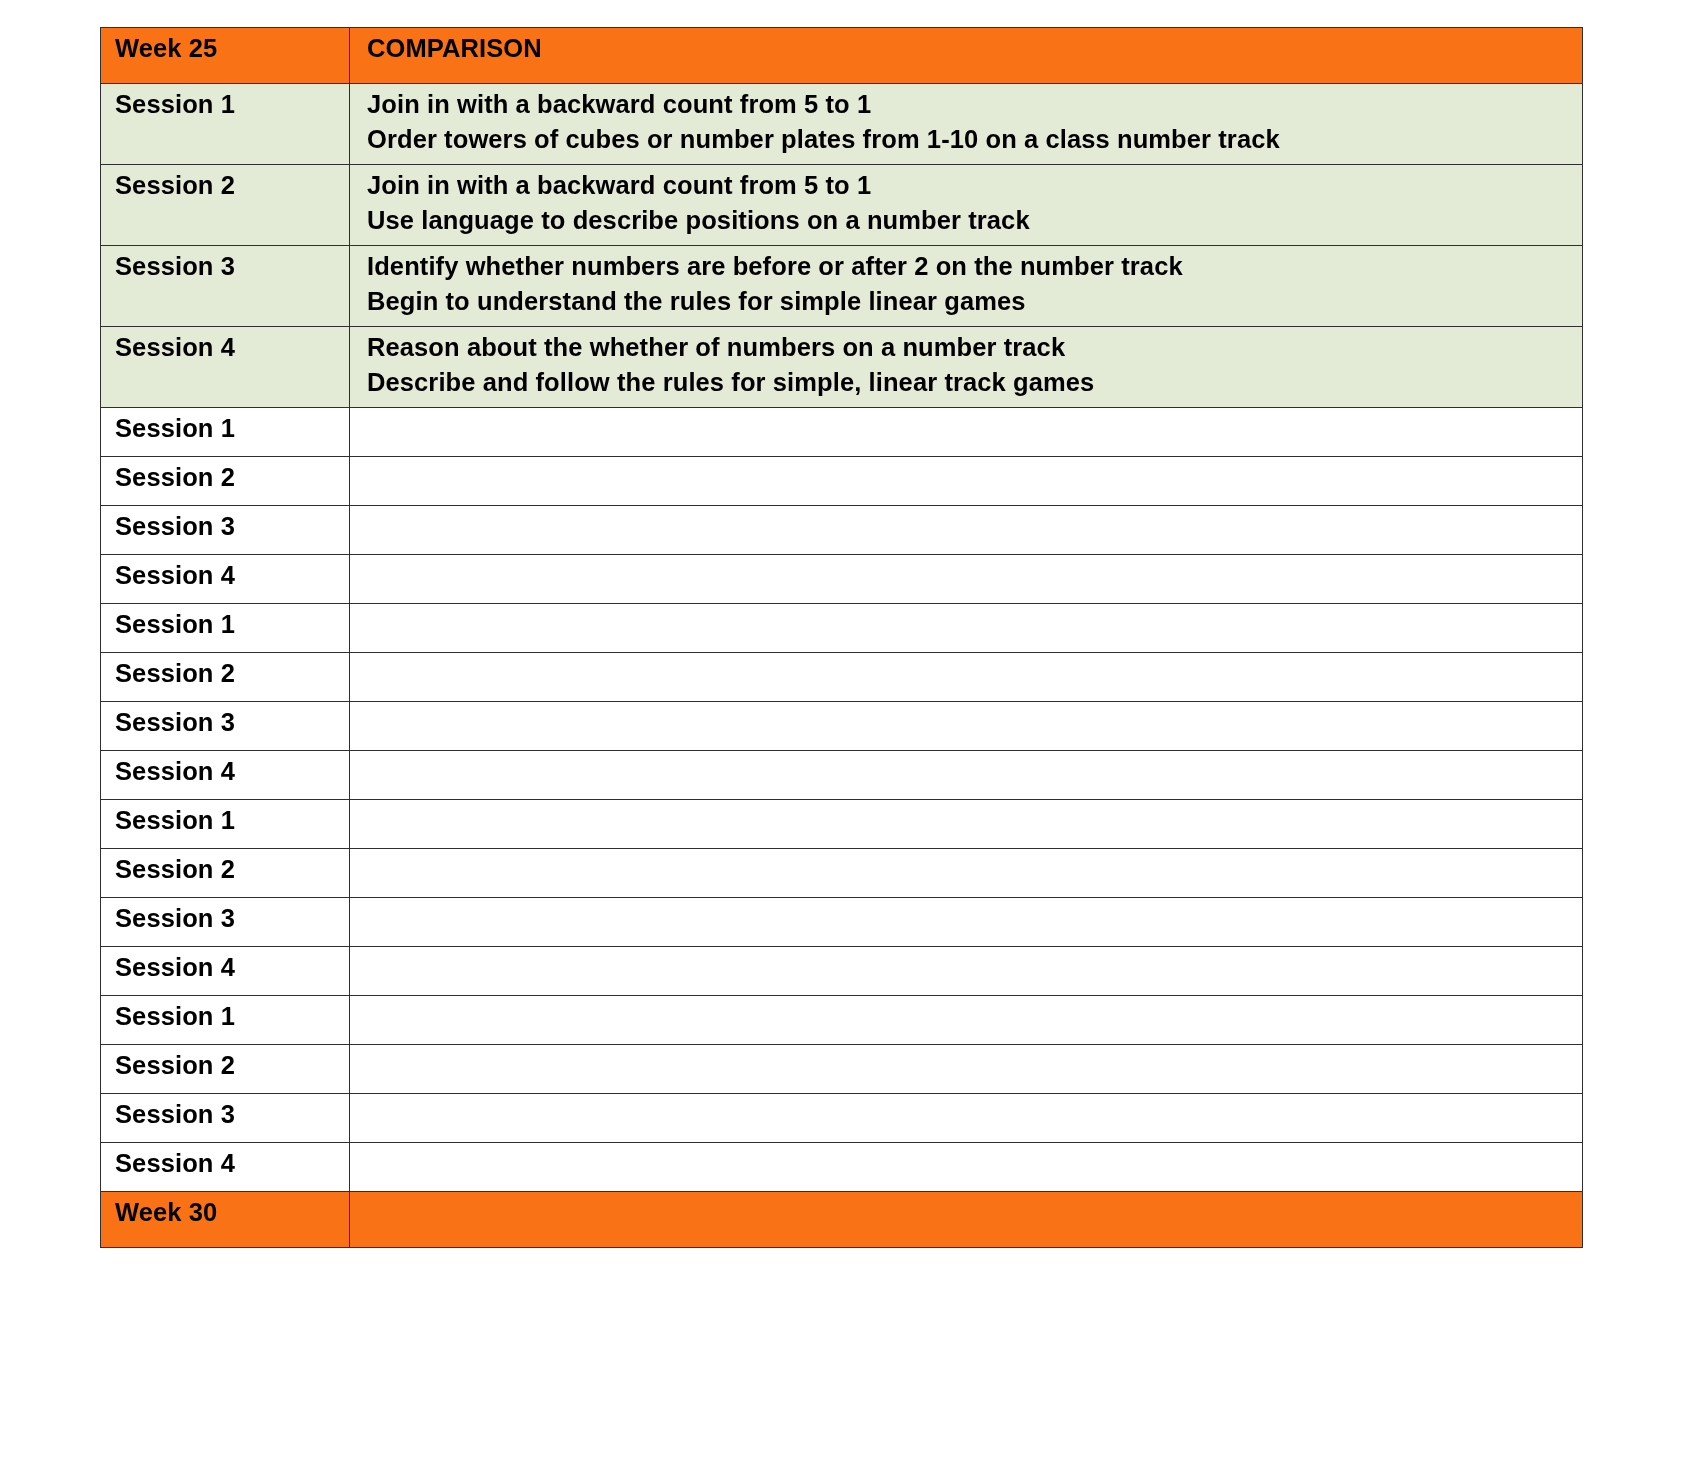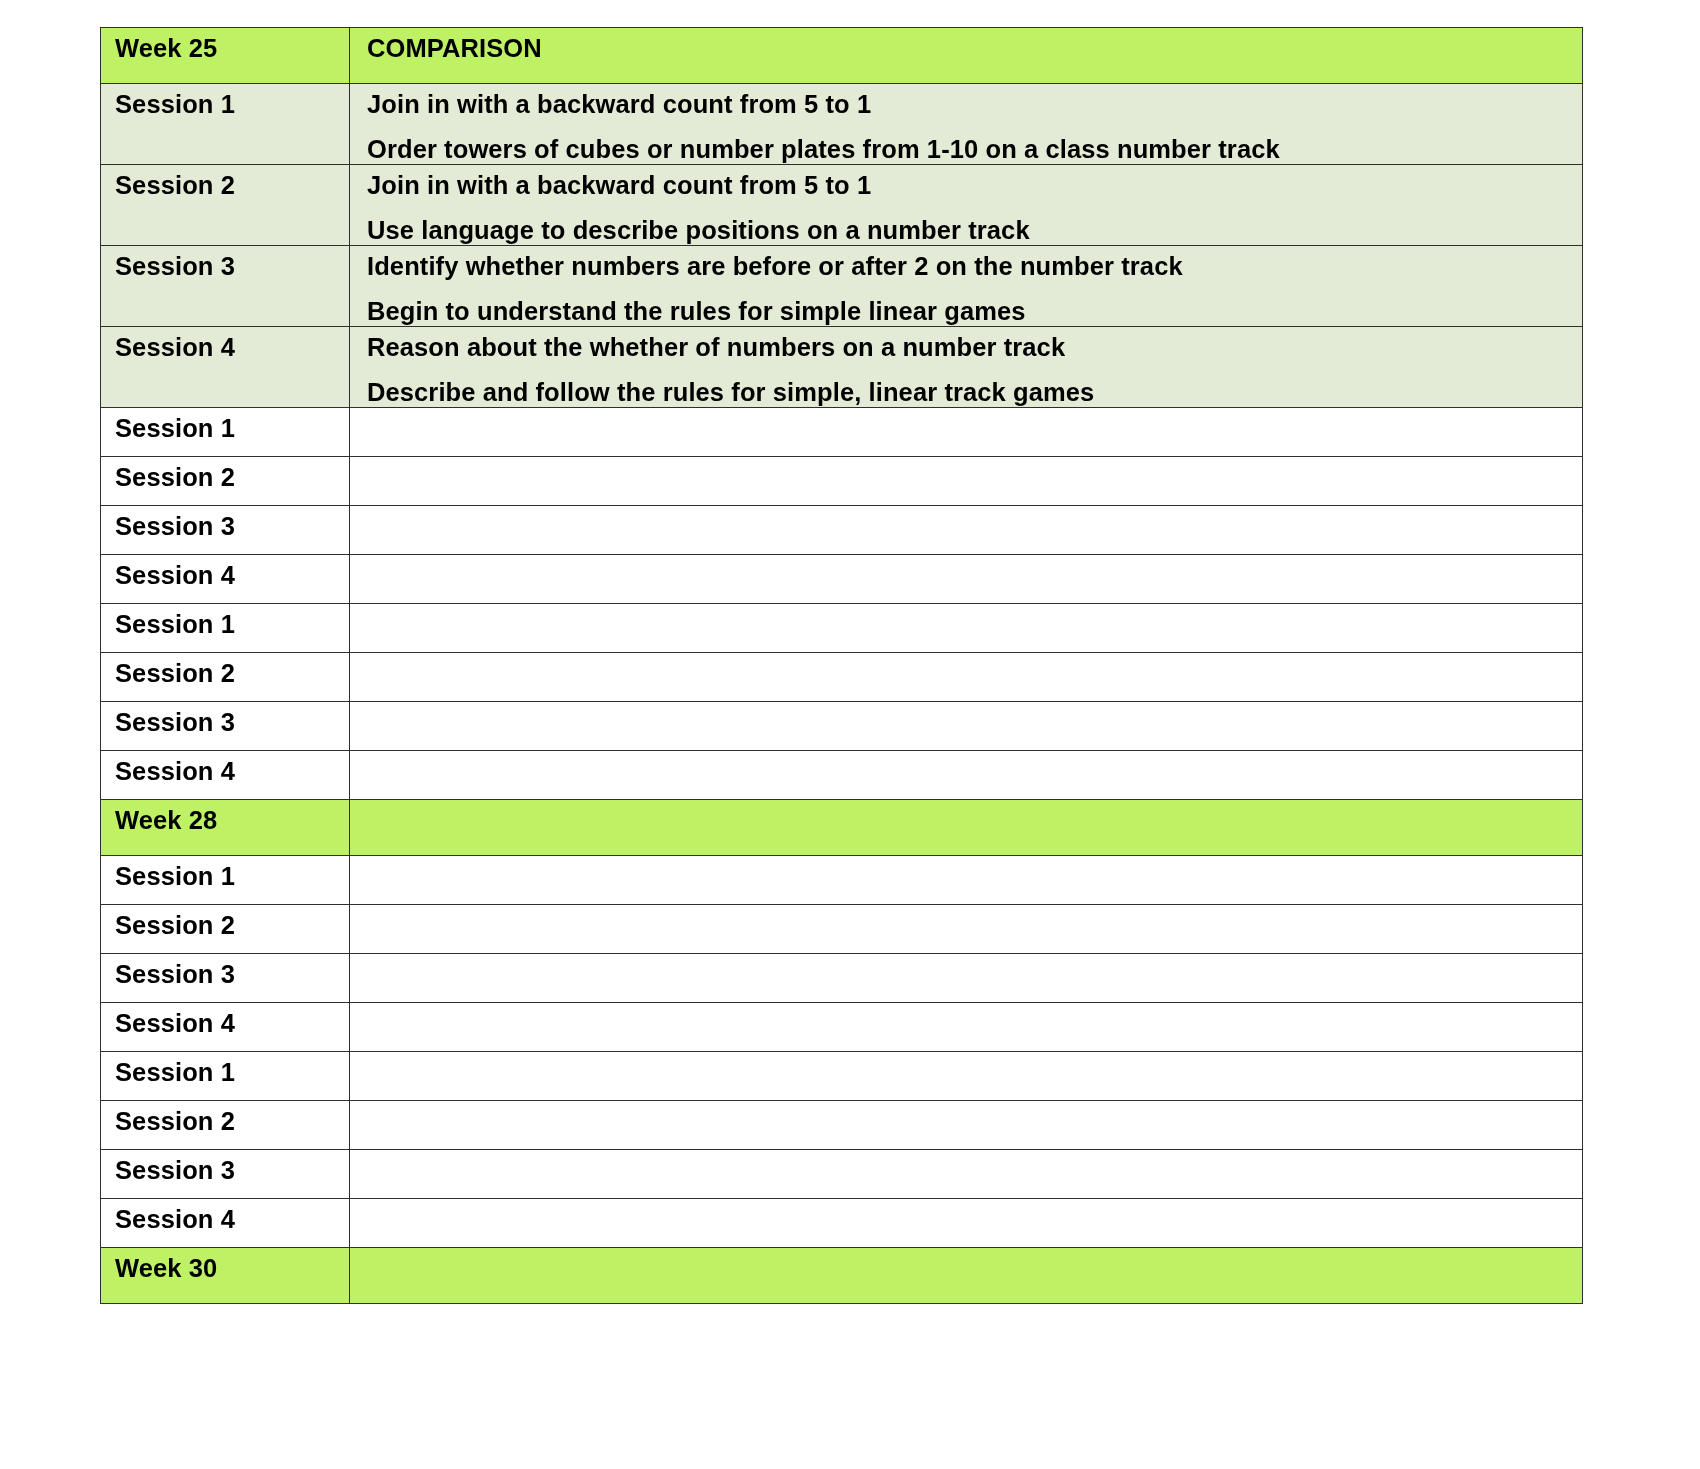--- a/index.html
+++ b/index.html
@@ -42,41 +42,41 @@
     line-height: 1.30;
     font-size: 25.5px;
     letter-spacing: 0.1px;
     white-space: nowrap;
   }
   .cell-inner.body {
     padding-left: 17px;
   }
 
   
-  tr.week-row td { background: #bef264; }
+  tr.week-row td { background: #f97316; }
   tr.week-row .cell-inner {
     font-weight: bold;
   }
 
   
   tr.session-row td { background: #ffffff; }
   tr.session-row .cell-inner {
     font-weight: bold;
   }
 
   
   tr.highlight td { background: #e3ebd7; }
 
   
   .h-week   { height: 45px; }
   .h-single { height: 38px; }
   .h-double { height: 70px; }
 
   .line { display: block; }
-  .line + .line { margin-top: 12px; }
+  .line + .line { margin-top: 2px; }
 </style>
 </head>
 <body>
 
 <div class="page">
   <table class="plan-table">
     <colgroup>
       <col class="c-week">
       <col class="c-body">
     </colgroup>
@@ -190,28 +190,20 @@
           </td>
         </tr>
         <tr class="session-row">
           <td>
             <div class="cell-inner h-single">Session 4</div>
           </td>
           <td>
             <div class="cell-inner body h-single"></div>
           </td>
         </tr>
-        <tr class="week-row">
-          <td>
-            <div class="cell-inner h-week">Week 28</div>
-          </td>
-          <td>
-            <div class="cell-inner body h-week"></div>
-          </td>
-        </tr>
         <tr class="session-row">
           <td>
             <div class="cell-inner h-single">Session 1</div>
           </td>
           <td>
             <div class="cell-inner body h-single"></div>
           </td>
         </tr>
         <tr class="session-row">
           <td>

